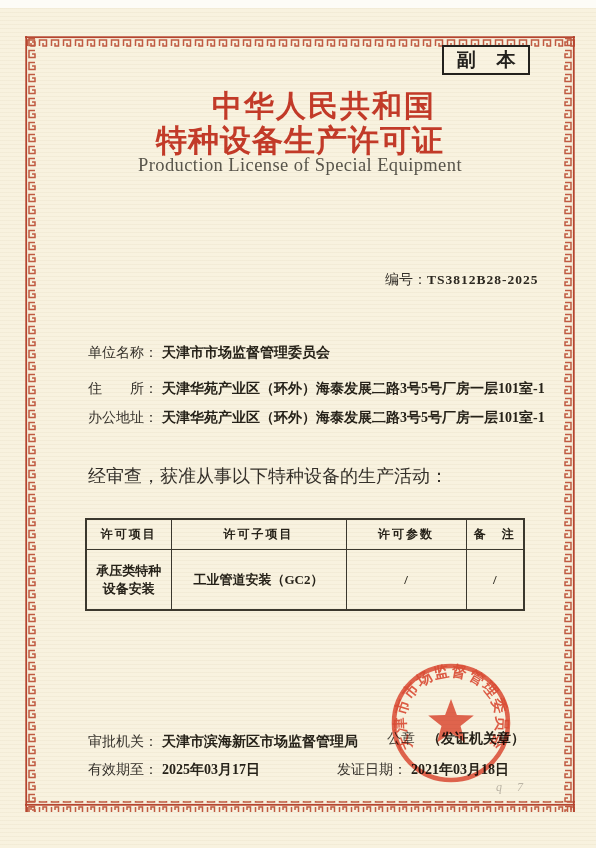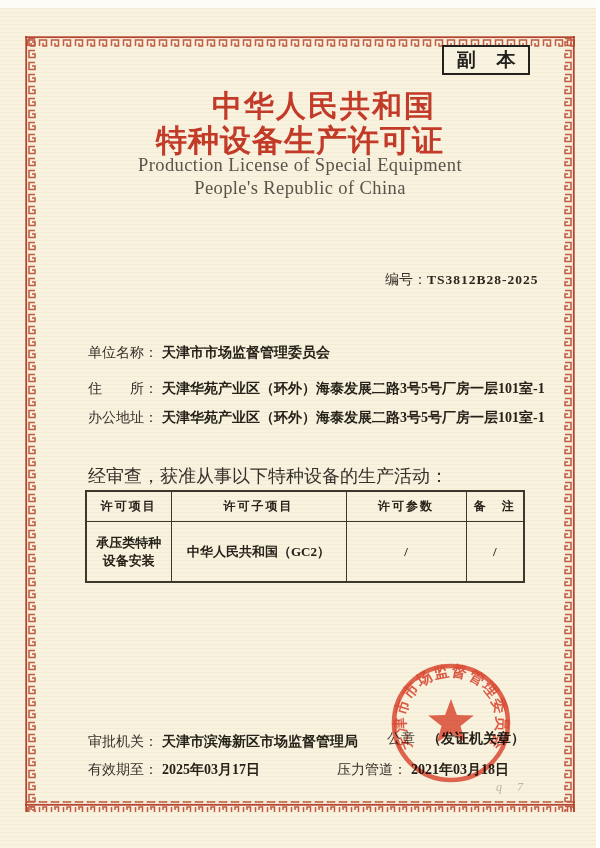--- a/index.html
+++ b/index.html
@@ -28,21 +28,21 @@
   }
   .lic-table{
     position:absolute;left:85px;top:490px;width:438px;height:88px;
     border-collapse:collapse;table-layout:fixed;
     font-size:12.5px;color:#262219;
   }
   .lic-table th,.lic-table td{
     border:1px solid #3b382e;text-align:center;vertical-align:middle;
     padding:1px 4px;overflow:hidden;
   }
-  .lic-table{border:2px solid #3b382e;}
+  .lic-table{border:2px solid #3b382e;margin-top:28px;}
   .lic-table th{font-weight:bold;letter-spacing:2px;height:27px;font-size:12px;}
   .lic-table td{font-weight:bold;font-size:13px;height:57px;line-height:1.35;}
   .lic-table td.wrap{white-space:normal;}
   .seal{position:absolute;left:385px;top:654px;mix-blend-mode:multiply;opacity:.9;}
   .pencil{font-size:12px;font-style:italic;color:#8a8478;opacity:.55;letter-spacing:6px;}
 </style>
 </head>
 <body>
 
 <div class="page">
@@ -72,21 +72,20 @@
     <rect x="0" y="765" width="550" height="11" fill="url(#mBot)"></rect>
     <rect x="0" y="0" width="11" height="776" fill="url(#mLeft)"></rect>
     <rect x="539" y="0" width="11" height="776" fill="url(#mRight)"></rect>
   </svg>
 
   <div class="dup-box">副 本</div>
 
   <div class="abs center title-cn" style="top:86px;font-size:30px;letter-spacing:2px;padding-left:24px;">中华人民共和国</div>
   <div class="abs center title-cn" style="top:120px;font-size:31px;letter-spacing:1px;">特种设备生产许可证</div>
   <div class="abs center title-en" style="top:155px;">Production License of Special Equipment</div>
-  <div class="abs center title-en" style="top:178px;">People's Republic of China</div>
 
 
   <div class="abs" style="left:385px;top:270px;font-family:Liberation Serif, serif;">
     <span class="lbl">编号：</span><span style="font-size:13.5px;font-weight:bold;letter-spacing:1px;color:#2c2820;">TS3812B28-2025</span>
   </div>
 
   <div class="abs" style="left:88px;top:343px;">
     <span class="lbl">单位名称：</span>
     <span class="val">天津市市场监督管理委员会</span>
   </div>
@@ -112,41 +111,41 @@
       <tr>
         <th>许可项目</th>
         <th>许可子项目</th>
         <th>许可参数</th>
         <th>备　注</th>
       </tr>
     </thead>
     <tbody>
       <tr>
         <td class="wrap">承压类特种设备安装</td>
-        <td>中华人民共和国（GC2）</td>
+        <td>工业管道安装（GC2）</td>
         <td>/</td>
         <td>/</td>
       </tr>
     </tbody>
   </table>
 
   <div class="abs" style="left:88px;top:732px;">
     <span class="lbl">审批机关：</span>
     <span class="val">天津市滨海新区市场监督管理局</span>
   </div>
   <div class="abs" style="left:88px;top:760px;">
     <span class="lbl">有效期至：</span>
     <span class="val">2025年03月17日</span>
   </div>
 
   <div class="abs" style="left:387px;top:730px;font-size:14px;color:#4a463d;">公章</div>
   <div class="abs" style="left:427px;top:730px;font-size:14px;font-weight:bold;color:#262219;">（发证机关章）</div>
 
   <div class="abs" style="left:337px;top:760px;">
-    <span class="lbl">压力管道：</span>
+    <span class="lbl">发证日期：</span>
     <span class="val">2021年03月18日</span>
   </div>
 
   <div class="abs pencil" style="left:496px;top:780px;">q 7</div>
 
   <svg class="seal" width="132" height="134" viewBox="0 0 132 134" aria-hidden="true">
     <defs>
       <path id="sealArc" d="M 26.2 91 A 46 46 0 1 1 105.8 91" fill="none"></path>
     </defs>
     <circle cx="66" cy="69" r="57" fill="none" stroke="#de3b25" stroke-width="4.6" opacity="0.85"></circle>

